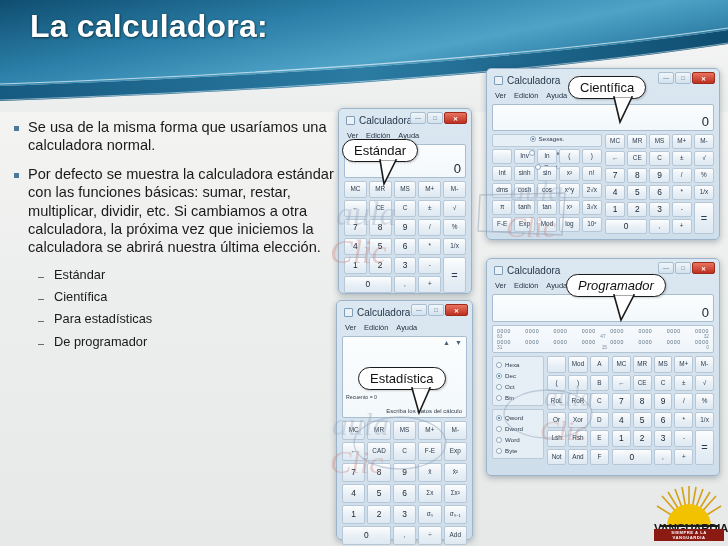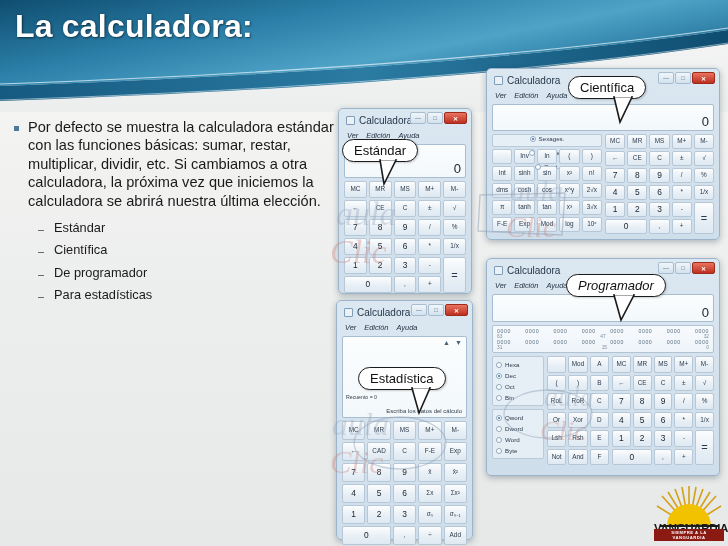--- a/index.html
+++ b/index.html
@@ -13,21 +13,21 @@
     background: #f2f2f0;
   }
 
   
   .banner {
     position: absolute; left: 0; top: 0; width: 728px; height: 112px;
     overflow: hidden;
   }
   .banner-svg { position: absolute; left: 0; top: 0; }
   .slide-title {
-    position: absolute; left: 15px; top: 8px;
+    position: absolute; left: 30px; top: 8px;
     font-size: 32px; font-weight: bold; color: #ffffff;
     letter-spacing: 0.2px;
     text-shadow: 1px 1px 2px rgba(0,0,0,0.45), 0 0 3px rgba(0,0,0,0.25);
     z-index: 5;
   }
 
   
   .page-bg {
     position: absolute; left: 0; top: 100px; width: 728px; height: 446px;
     background: linear-gradient(180deg,#f4f4f2 0%,#eceeed 45%,#e7e9e8 100%);
@@ -90,21 +90,21 @@
   .wbtn.close {
     width: 23px;
     background: linear-gradient(180deg,#e8männ 0%,#c0392b 100%);
     background: linear-gradient(180deg,#e9745f 0%,#bd2f20 100%);
     border: 1px solid #9e2a1c; color: #fff; font-weight: bold;
   }
   .menubar {
     height: 13px; display: flex; align-items: center; gap: 8px;
     padding-left: 5px; margin-top: 1px;
   }
-  .menubar span { font-size: 7.4px; color: #1d2d3d; font-style: italic; }
+  .menubar span { font-size: 7.4px; color: #1d2d3d; }
   .screen {
     background: linear-gradient(180deg,#fbfdfe 0%,#f3f8fb 100%);
     border: 1px solid #a8bed0; border-radius: 2px;
     margin: 2px 2px 3px 2px;
     position: relative;
   }
   .screen .val {
     position: absolute; right: 4px; bottom: 1px;
     font-size: 13px; color: #16212b; font-family: "Liberation Sans", sans-serif;
   }
@@ -209,43 +209,47 @@
     <path d="M0,0 L728,0 L728,30 C560,54 330,74 0,86 Z" fill="url(#bgrad)"></path>
     <path d="M0,86 C330,74 560,54 728,30 L728,44 C555,70 320,90 0,101 Z" fill="url(#bgrad2)"></path>
     <path d="M0,84 C330,72 560,52 728,28" fill="none" stroke="#cfe4ef" stroke-width="1.1" opacity="0.85"></path>
     <path d="M0,100 C320,89 555,69 728,43" fill="none" stroke="#ffffff" stroke-width="1" opacity="0.5"></path>
   </svg>
   <div class="slide-title">La calculadora:</div>
 </div>
 
 <div class="content">
 
+  <div class="bullet">
+    <span class="sq"></span>
+    <span class="btext">Se usa de la misma forma que usaríamos una calculadora normal.</span>
+  </div>
 
   <div class="bullet">
     <span class="sq"></span>
     <span class="btext">Por defecto se muestra la calculadora estándar con las funciones básicas: sumar, restar, multiplicar, dividir, etc. Si cambiamos a otra calculadora, la próxima vez que iniciemos la calculadora se abrirá nuestra última elección.</span>
   </div>
 
 
 
   <div class="sub">
     <span class="dash"></span>
     <span class="stext">Estándar</span>
   </div>
   <div class="sub">
     <span class="dash"></span>
     <span class="stext">Científica</span>
   </div>
   <div class="sub">
     <span class="dash"></span>
-    <span class="stext">De programador</span>
+    <span class="stext">Para estadísticas</span>
   </div>
   <div class="sub">
     <span class="dash"></span>
-    <span class="stext">Para estadísticas</span>
+    <span class="stext">De programador</span>
   </div>
 </div>
 
 <svg class="wm" style="left:330px;top:185px;" width="180" height="120">
   <text x="6" y="40" font-family="Liberation Serif, serif" font-size="34" fill="#9aa8bb" opacity="0.38" font-style="italic">aula</text>
   <text x="0" y="78" font-family="Liberation Serif, serif" font-size="34" fill="#c98c86" opacity="0.40" font-style="italic">Clic</text>
 </svg>
 <svg class="wm" style="left:470px;top:165px;" width="200" height="110">
   <text x="40" y="36" font-family="Liberation Serif, serif" font-size="30" fill="#9aa8bb" opacity="0.35" font-style="italic">aula</text>
   <text x="36" y="72" font-family="Liberation Serif, serif" font-size="30" fill="#c98c86" opacity="0.38" font-style="italic">Clic</text>

